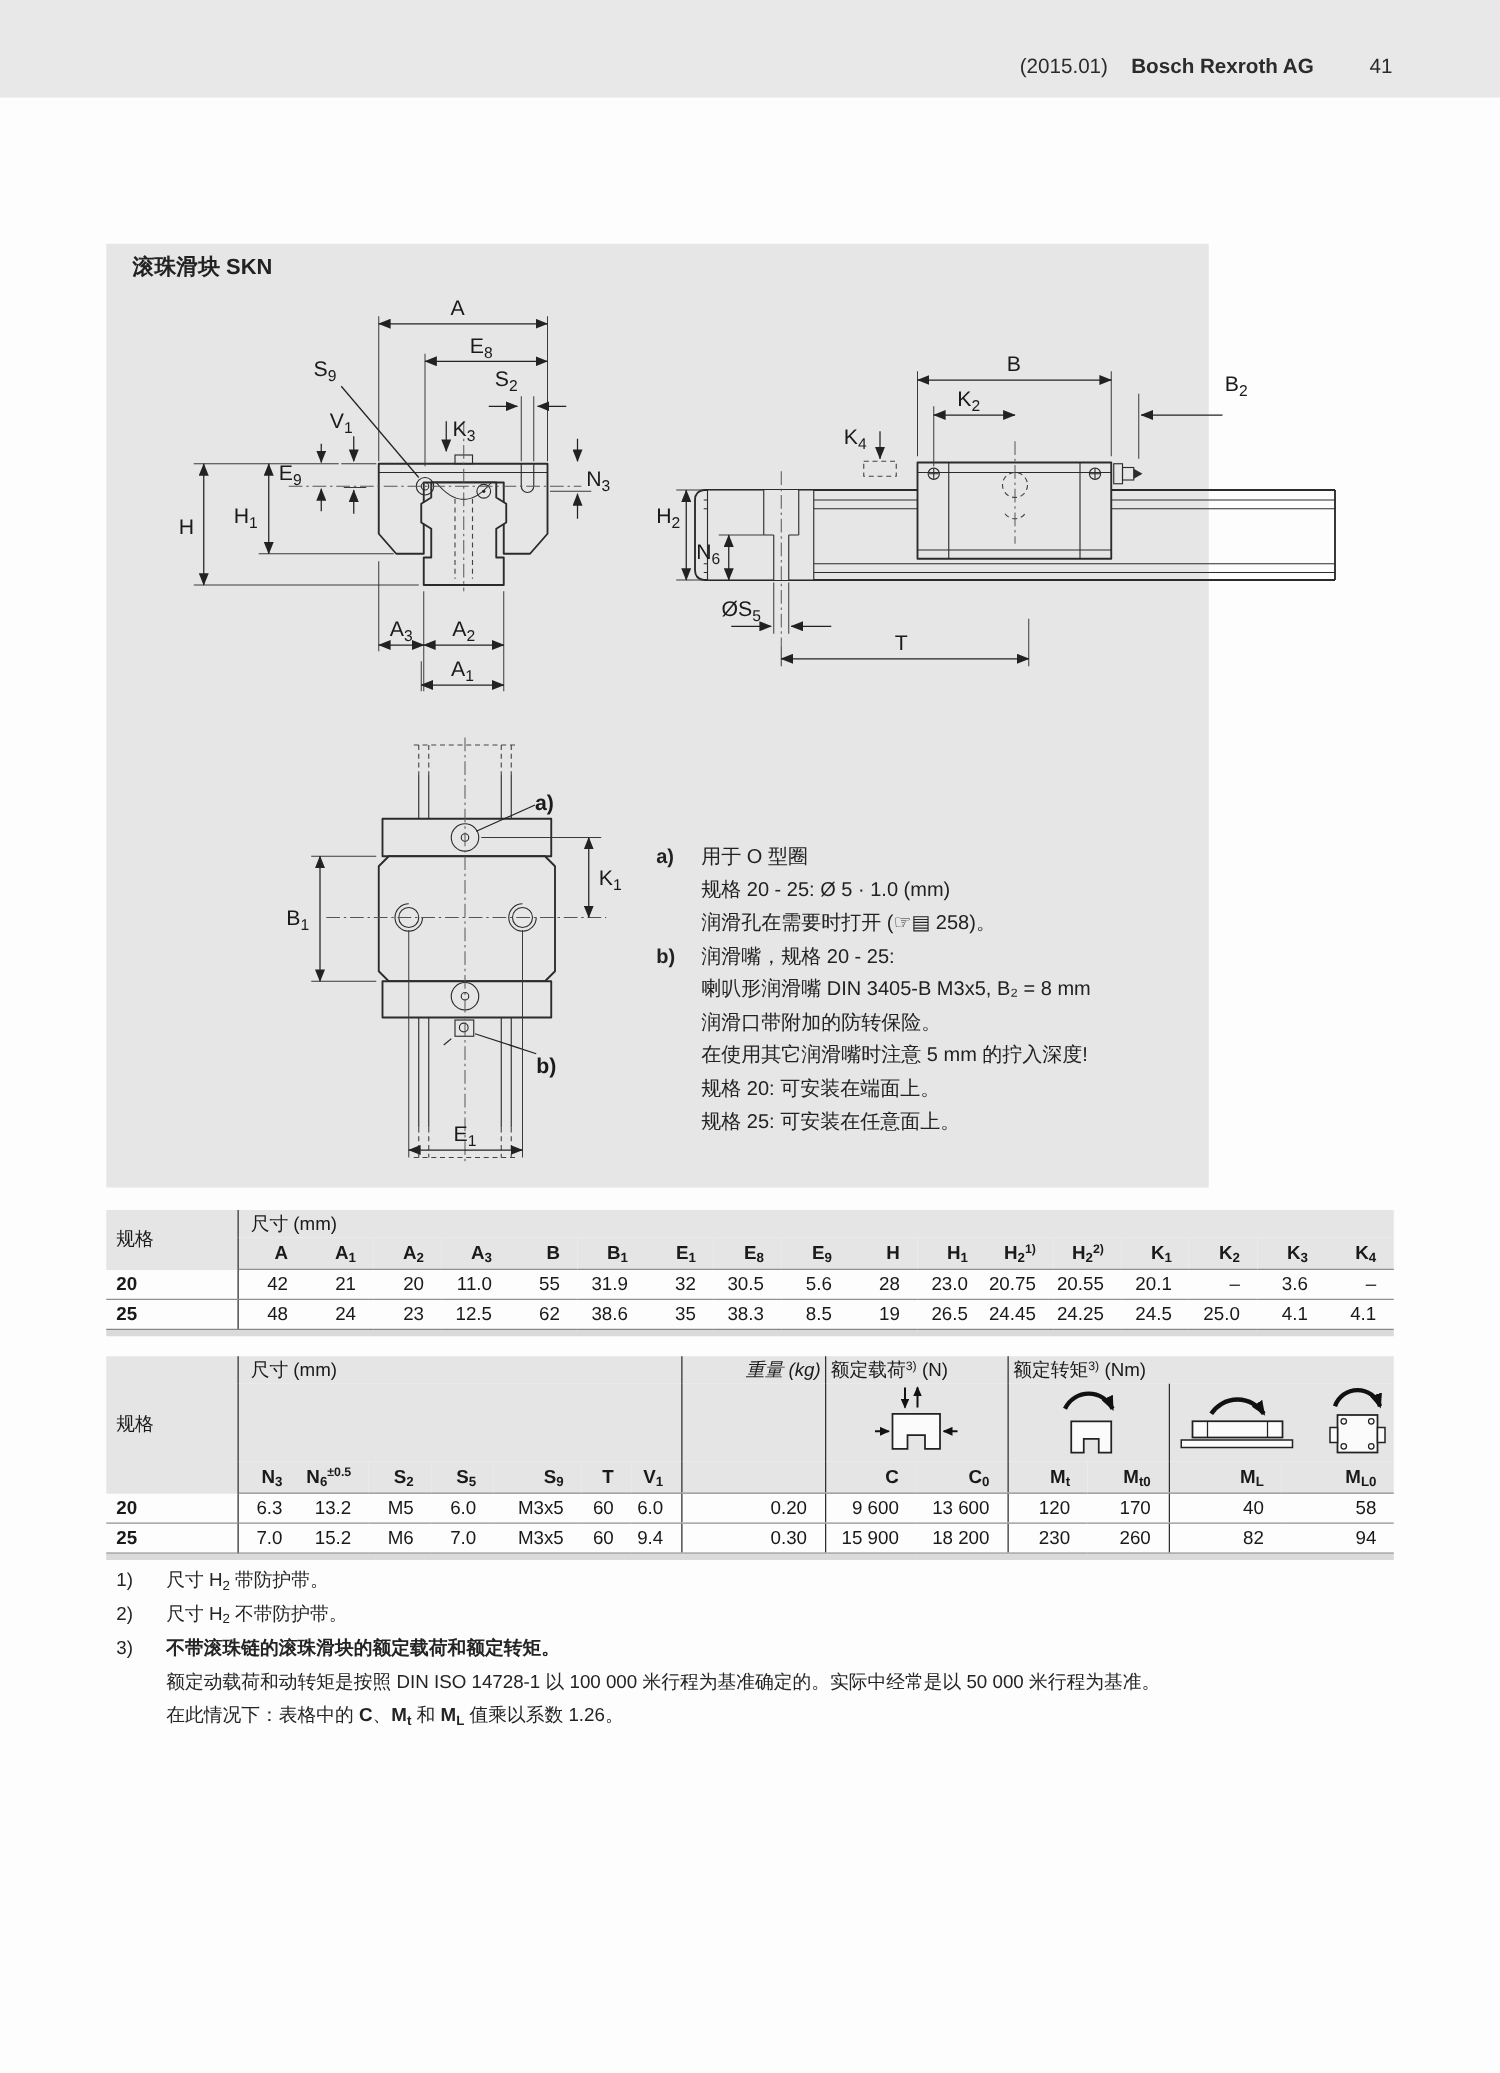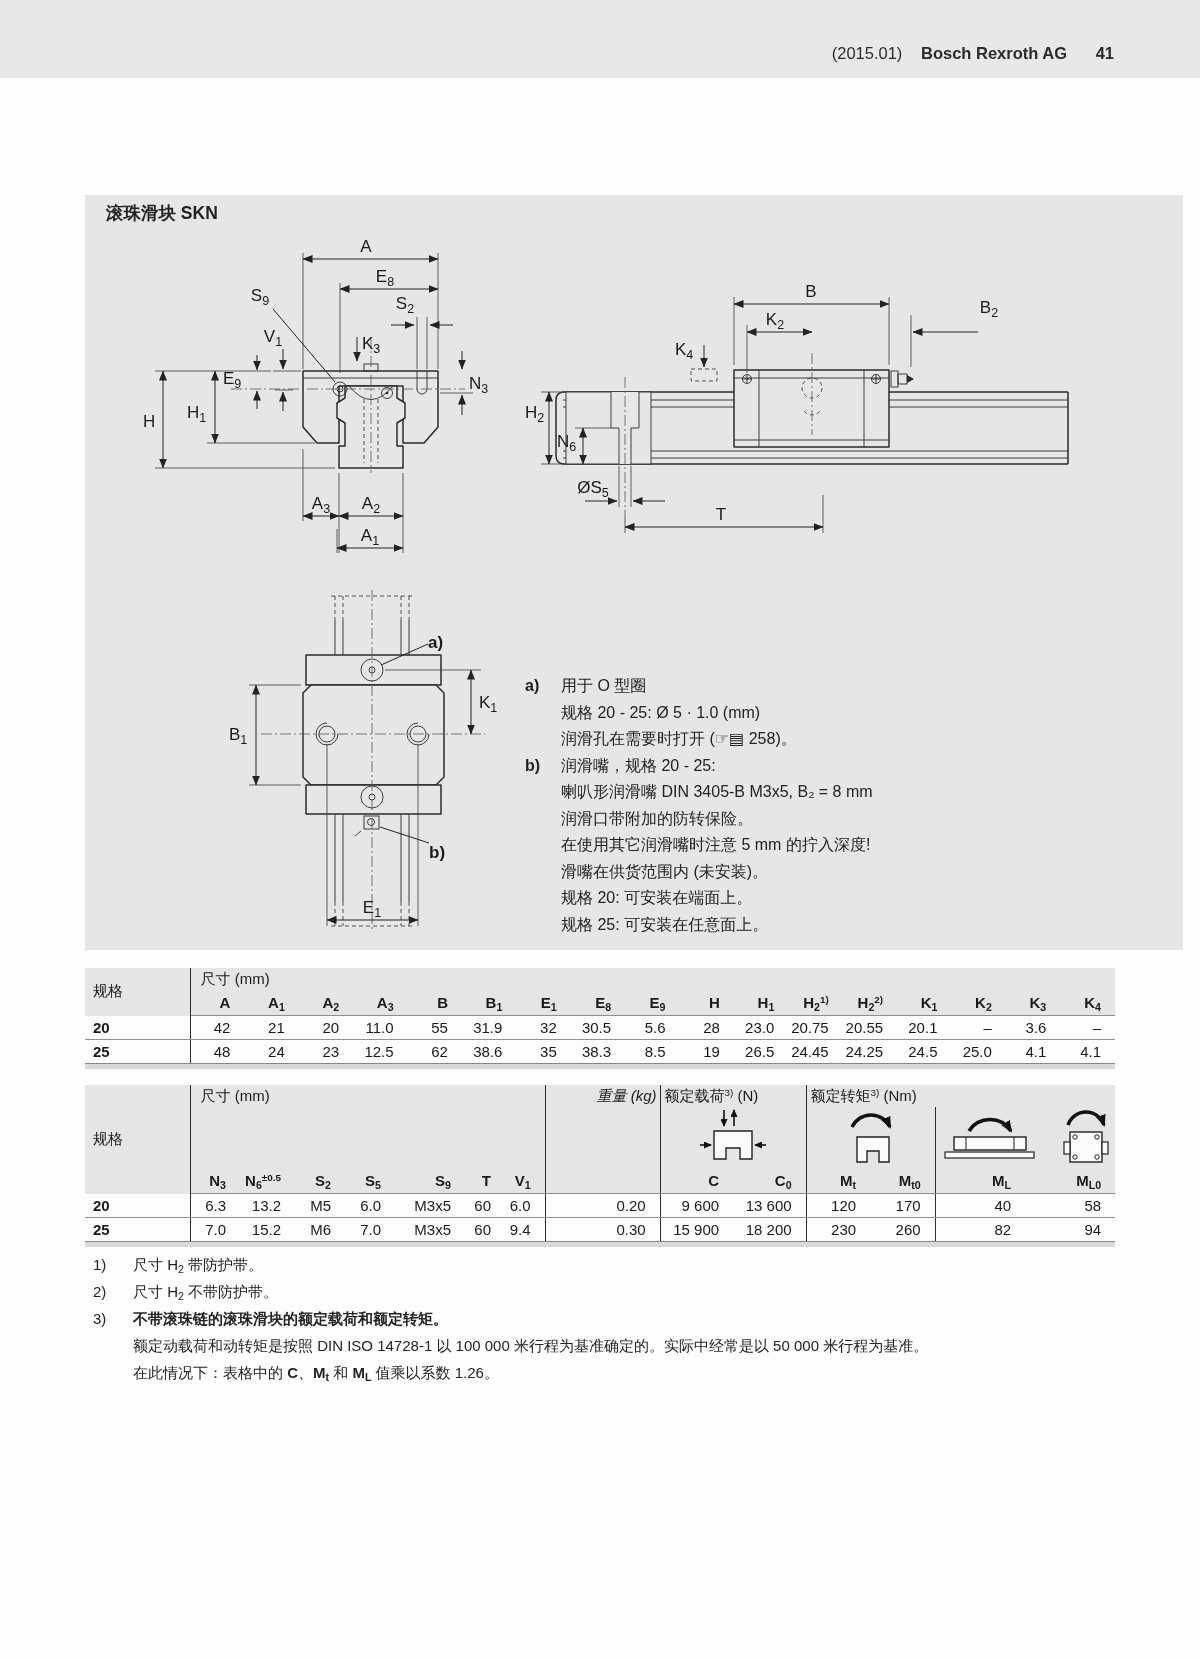--- a/index.html
+++ b/index.html
@@ -6,23 +6,23 @@
   body{
     position:relative; width:1200px; height:1658px;
     background:#fdfdfd; color:#1c1c1c;
     font-family:"Liberation Sans","DejaVu Sans",sans-serif;
     overflow:hidden;
   }
   .topband{position:absolute;left:0;top:0;width:1200px;height:78px;background:#e8e8e8;}
   .pagehead{position:absolute;top:44px;right:86px;font-size:16.5px;color:#2b2b2b;white-space:nowrap;}
   .pagehead .ed{font-weight:normal;text-align:right;}
   .pagehead .br{font-weight:bold;margin-left:14px;}
-  .pagehead .pn{font-weight:bold;margin-left:24px;}
-
-  .panel{position:absolute;left:85px;top:195px;width:1098px;height:755px;background:#e6e6e6;}
+  .pagehead .pn{font-weight:normal;margin-left:40px;}
+
+  .panel{position:absolute;left:85px;top:195px;width:882px;height:755px;background:#e6e6e6;}
   .panel-title{position:absolute;left:21px;top:6px;font-size:17.5px;font-weight:bold;color:#222;}
 
   .svgbox{position:absolute;}
   #svg1{left:50px;top:26px;}
   #svg2{left:438px;top:60px;}
   #svg3{left:138px;top:385px;}
 
   svg text{font-size:17px;fill:#1a1a1a;font-family:"Liberation Sans","DejaVu Sans",sans-serif;}
   svg .ss{font-size:12.5px;}
   svg .lb{font-weight:bold;}
@@ -283,21 +283,20 @@
         <div>润滑孔在需要时打开 (☞▤ 258)。</div>
       </div>
     </div>
     <div class="note-row">
       <div class="note-marker">b)</div>
       <div class="note-body">
         <div>润滑嘴，规格 20 - 25:</div>
         <div>喇叭形润滑嘴 DIN 3405-B M3x5, B₂ = 8 mm</div>
         <div>润滑口带附加的防转保险。</div>
         <div>在使用其它润滑嘴时注意 5 mm 的拧入深度!</div>
-        <div>滑嘴在供货范围内 (未安装)。</div>
         <div>规格 20: 可安装在端面上。</div>
         <div>规格 25: 可安装在任意面上。</div>
       </div>
     </div>
   </div>
 </div>
 
 <div class="twrap" id="twrap1">
   <table class="tbl" id="table1">
     <colgroup>

